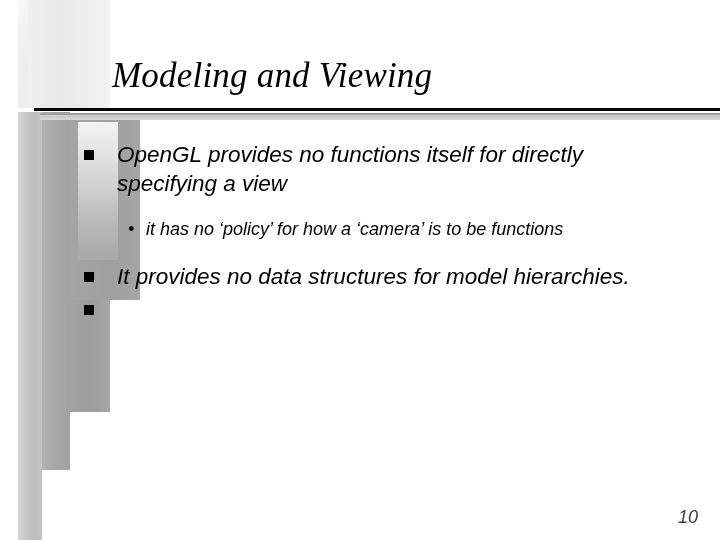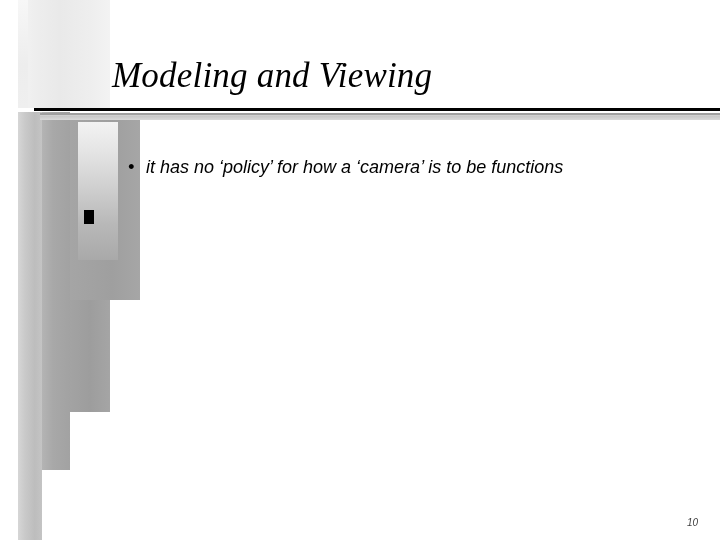--- a/index.html
+++ b/index.html
@@ -146,21 +146,21 @@
   .gap-sm { height: 14px; }
   .gap-md { height: 20px; }
 
   
   #page-number {
     position: absolute;
     right: 22px;
     bottom: 12px;
     font-family: "Liberation Sans", sans-serif;
     font-style: italic;
-    font-size: 10px;
+    font-size: 18px;
     color: #3f3f3f;
   }
 </style>
 </head>
 <body>
 
 <div id="slide">
 
   <div class="deco deco-top-block"></div>
   <div class="deco deco-top-block-inner"></div>
@@ -170,32 +170,37 @@
   <div class="deco deco-bar-fourth"></div>
   <div class="deco deco-panel"></div>
 
   <div id="slide-title">Modeling and Viewing</div>
   <div class="title-rule-black"></div>
   <div class="title-rule-gray"></div>
   <div class="title-rule-gray-cap"></div>
 
   <div id="body">
 
+    <div class="bullet-l1">
+      <span class="marker"></span>
+      <span>OpenGL provides no functions itself for directly specifying a view</span>
+    </div>
 
     <div class="gap-sm"></div>
 
     <div class="bullet-l2">
       <span class="marker">•</span>
       <span>it has no ‘policy’ for how a ‘camera’ is to be functions</span>
     </div>
 
     <div class="gap-md"></div>
 
     <div class="bullet-l1">
       <span class="marker"></span>
+      <span>It provides no data structures for model hierarchies.</span>
     </div>
 
     <div class="bullet-l1">
       <span class="marker"></span>
     </div>
 
   </div>
 
   <div id="page-number">10</div>
 

